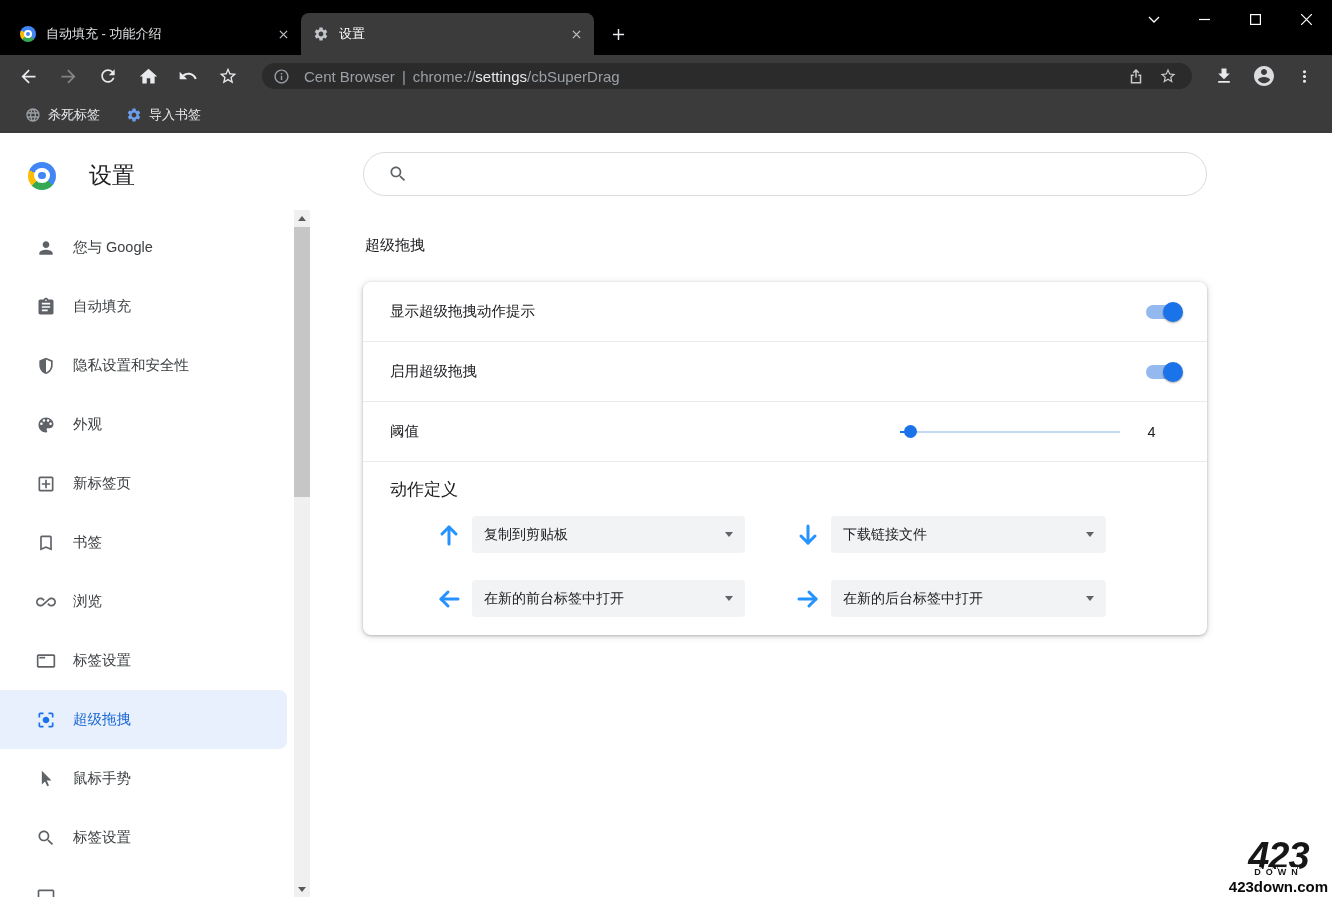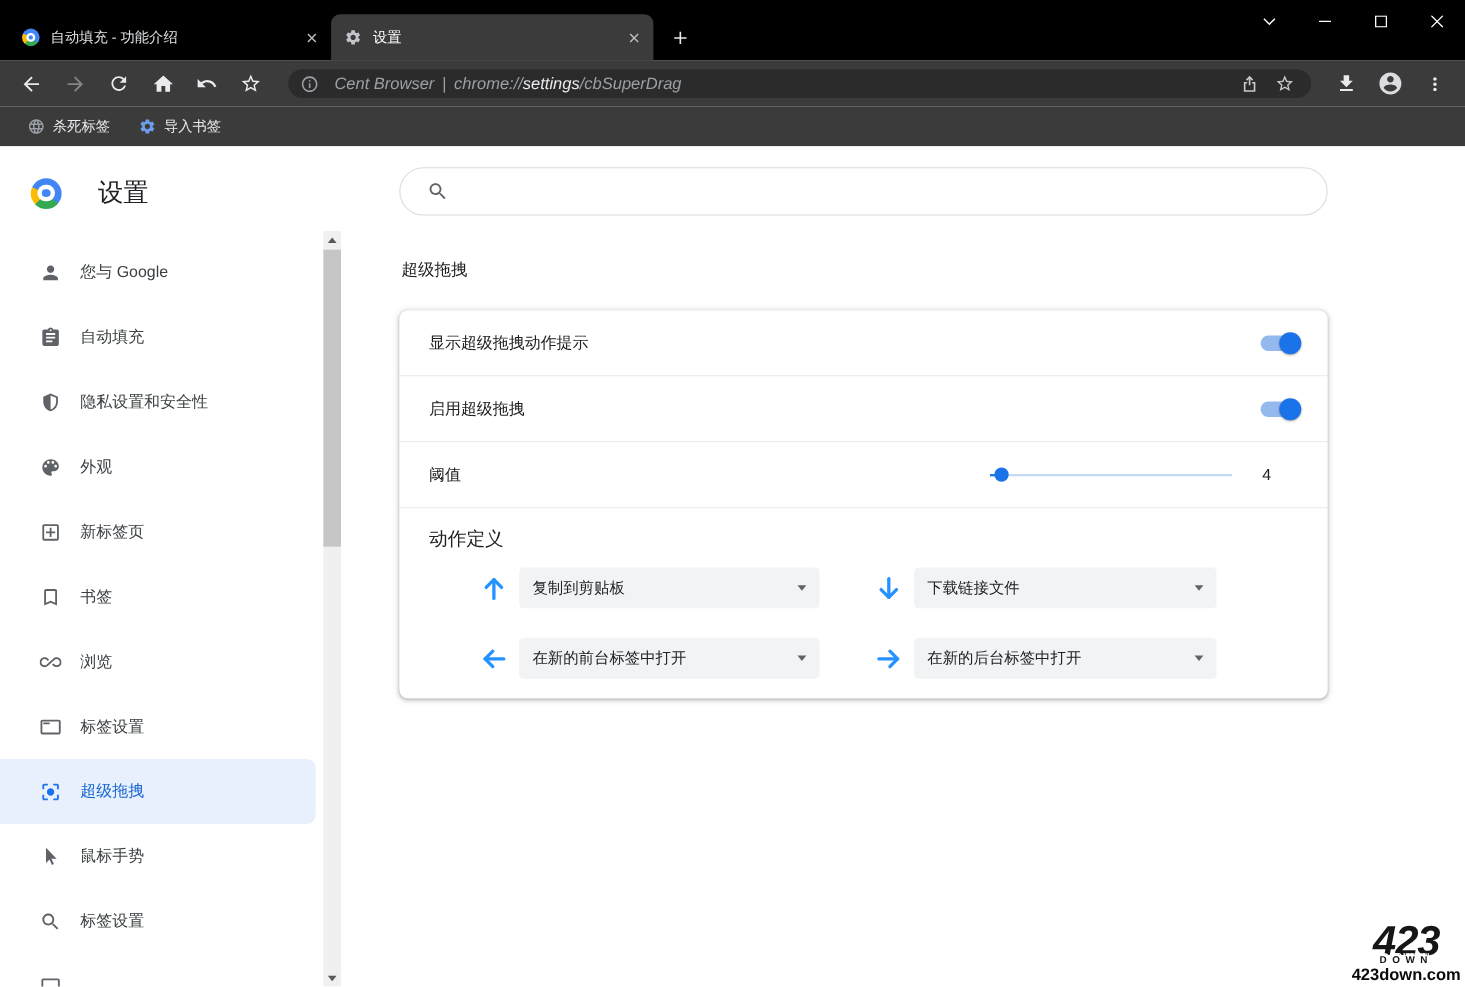--- a/index.html
+++ b/index.html
@@ -26,21 +26,21 @@
   .cent-logo::after { content:""; position:absolute; inset:22%; border-radius:50%; background:#fff; }
   .cent-logo::before { content:""; position:absolute; inset:37%; border-radius:50%; background:#4285f4; z-index:1; }
   .cent-logo.small { width:16px; height:16px; }
 
   
   .toolbar { height:42px; background:#3b3b3b; display:flex; align-items:center; padding:0 8px; }
   .navbtn { width:40px; height:40px; border-radius:50%; display:flex; align-items:center;
             justify-content:center; color:#e8eaed; flex:none; }
   .navbtn.disabled { color:#848484; }
   .omnibox { flex:1; height:26px; background:#2b2b2b; border-radius:17px; margin:0 12px 0 14px;
-             display:flex; align-items:center; padding:0 8px 0 4px; min-width:0;font-style:italic; }
+             display:flex; align-items:center; padding:0 8px 0 4px; min-width:0; }
   .omni-icon { width:30px; height:30px; border-radius:50%; display:flex; align-items:center;
                justify-content:center; color:#9aa0a6; flex:none; }
   .omni-text { flex:1; font-size:15px; color:#9aa0a6; white-space:nowrap; overflow:hidden; margin-left:8px; }
   .omni-text .hl { color:#e8eaed; }
   .omni-text .sep { margin:0 7px; }
   .omni-action { width:32px; height:32px; border-radius:50%; display:flex; align-items:center;
                  justify-content:center; color:#c7cacd; flex:none; }
 
   
   .bookmarks { height:36px; background:#3b3b3b; display:flex; align-items:center; padding-left:16px; }

